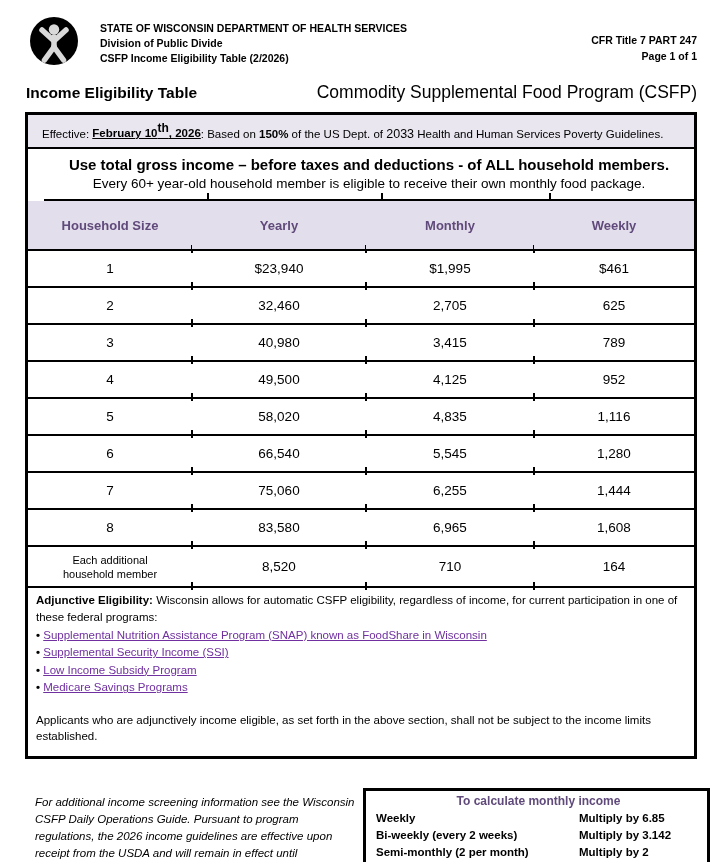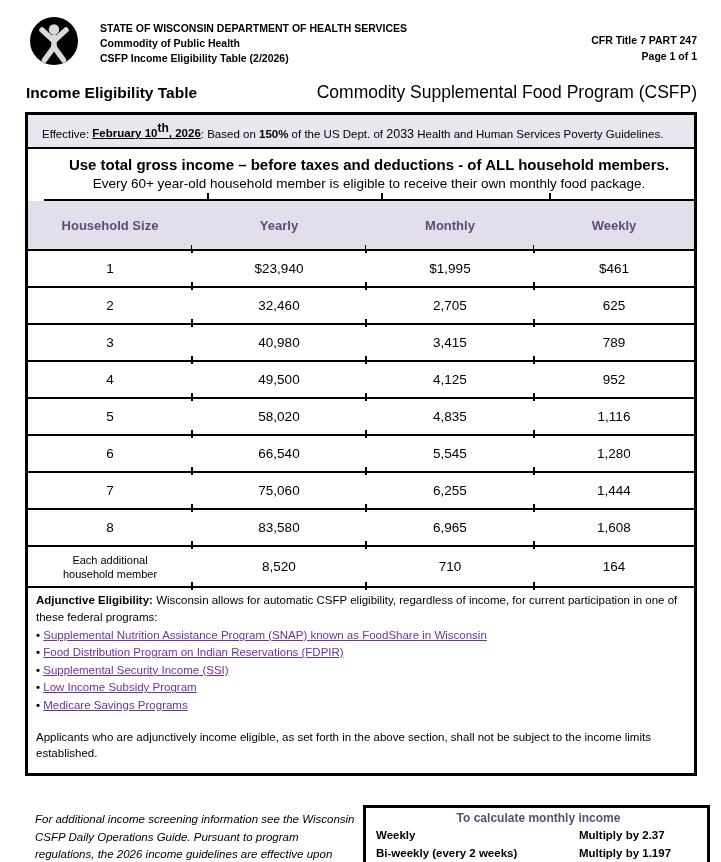--- a/index.html
+++ b/index.html
@@ -85,21 +85,21 @@
     <g stroke="#d9d9d9" stroke-width="5.5" stroke-linecap="round" fill="none">
       <line x1="24" y1="20" x2="24" y2="30"></line>
       <line x1="23" y1="23" x2="12" y2="13"></line>
       <line x1="25" y1="23" x2="36" y2="13"></line>
       <line x1="24" y1="30" x2="14.5" y2="43"></line>
       <line x1="24" y1="30" x2="33.5" y2="43"></line>
     </g>
   </svg>
   <div class="org-block">
     <div>STATE OF WISCONSIN DEPARTMENT OF HEALTH SERVICES</div>
-    <div>Commodity of Public Health</div>
+    <div>Division of Public Divide</div>
     <div>CSFP Income Eligibility Table (2/2026)</div>
   </div>
   <div class="cfr-block">
     <div>CFR Title 7 PART 247</div>
     <div>Page 1 of 1</div>
   </div>
 </div>
 
 <div class="titlebar">
   <div class="title-left">Income Eligibility Table</div>
@@ -187,40 +187,39 @@
         <td>710</td>
         <td>164</td>
       </tr>
     </tbody>
   </table>
 
   <div class="adjunctive">
     <div><span class="adj-head">Adjunctive Eligibility:</span><span> Wisconsin allows for automatic CSFP eligibility, regardless of income, for current participation in one of these federal programs:</span></div>
     <ul>
       <li><a>Supplemental Nutrition Assistance Program (SNAP) known as FoodShare in Wisconsin</a></li>
-      <li><a>Food Distribution Program on Indian Reservations (FDPIR)</a></li>
       <li><a>Supplemental Security Income (SSI)</a></li>
       <li><a>Low Income Subsidy Program</a></li>
       <li><a>Medicare Savings Programs</a></li>
     </ul>
     <div class="adj-note">Applicants who are adjunctively income eligible, as set forth in the above section, shall not be subject to the income limits established.</div>
   </div>
 </div>
 
 <div class="footer">
   <div class="foot-note">For additional income screening information see the Wisconsin CSFP Daily Operations Guide. Pursuant to program regulations, the 2026 income guidelines are effective upon receipt from the USDA and will remain in effect until notification of the income guidelines for 2027</div>
   <div class="calc-box">
     <div class="calc-title">To calculate monthly income</div>
     <div class="calc-row">
       <span>Weekly</span>
-      <span>Multiply by 2.37</span>
+      <span>Multiply by 6.85</span>
     </div>
     <div class="calc-row">
       <span>Bi-weekly (every 2 weeks)</span>
-      <span>Multiply by 1.197</span>
+      <span>Multiply by 3.142</span>
     </div>
     <div class="calc-row">
       <span>Semi-monthly (2 per month)</span>
       <span>Multiply by 2</span>
     </div>
     <div class="calc-row">
       <span>Lump sums</span>
       <span>Divide by 12</span>
     </div>
   </div>

